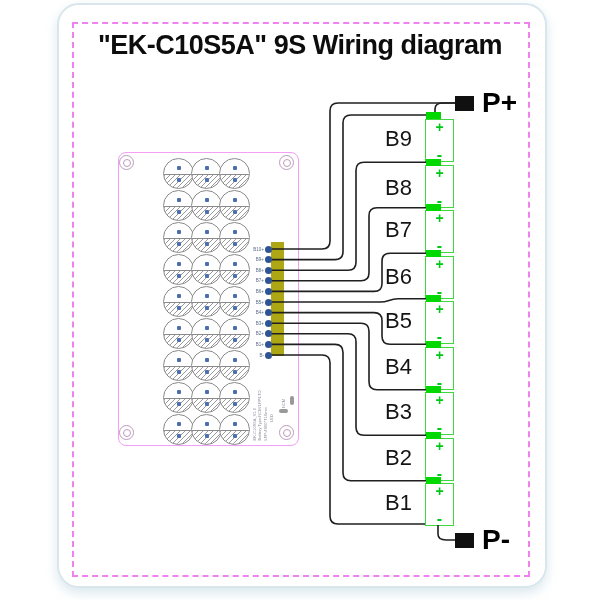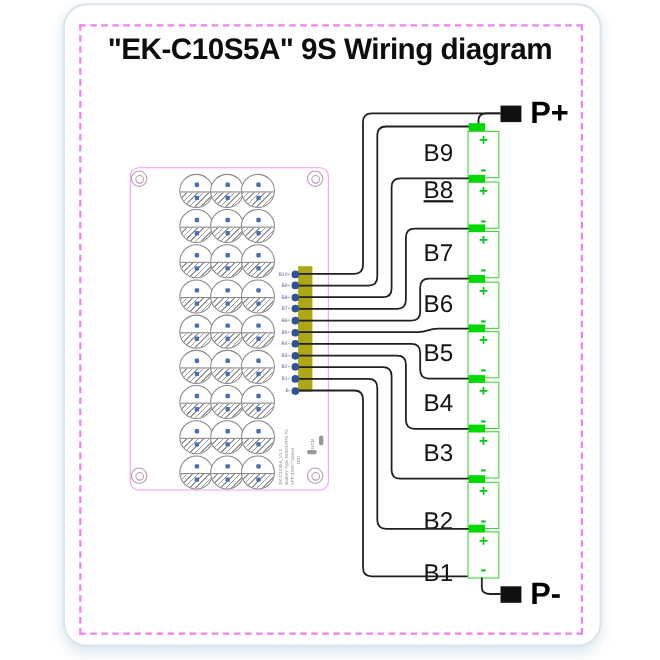--- a/index.html
+++ b/index.html
@@ -237,21 +237,21 @@
   <div id="cells">
       <div class="cell" style="top: 119px;">
         <div class="plus">+</div>
         <div class="minus">-</div>
       </div>
       <div class="blab" style="top: 126px;">B9</div>
       <div class="cell" style="top: 164.5px;">
         <div class="plus">+</div>
         <div class="minus">-</div>
       </div>
-      <div class="blab" style="top: 160px; text-decoration: underline;">B8</div>
+      <div class="blab" style="top: 175px;">B8</div>
       <div class="cell" style="top: 210px;">
         <div class="plus">+</div>
         <div class="minus">-</div>
       </div>
       <div class="blab" style="top: 217px;">B7</div>
       <div class="cell" style="top: 255.5px;">
         <div class="plus">+</div>
         <div class="minus">-</div>
       </div>
       <div class="blab" style="top: 264px;">B6</div>
@@ -267,26 +267,26 @@
       <div class="blab" style="top: 353.5px;">B4</div>
       <div class="cell" style="top: 392px;">
         <div class="plus">+</div>
         <div class="minus">-</div>
       </div>
       <div class="blab" style="top: 399px;">B3</div>
       <div class="cell" style="top: 437.5px;">
         <div class="plus">+</div>
         <div class="minus">-</div>
       </div>
-      <div class="blab" style="top: 444.5px; margin-top: 16px;">B2</div>
+      <div class="blab" style="top: 444.5px;">B2</div>
       <div class="cell" style="top: 483px;">
         <div class="plus">+</div>
         <div class="minus">-</div>
       </div>
-      <div class="blab" style="top: 508px;">B1</div>
+      <div class="blab" style="top: 490px;">B1</div>
     </div>
 
   <svg class="wires" width="600" height="600" viewBox="0 0 600 600">
     <g fill="none" stroke="#1f1f1f" stroke-width="1.6">
       <path d="M272 249 H322 Q330 249 330 241 V111 Q330 103 338 103 H455"></path>
       <path d="M455 103 H443 Q435 103 435 109 V113"></path>
       <path d="M272 259.6 H335 Q343 259.6 343 251.6 V123 Q343 115 351 115 H427"></path>
       <path d="M272 270.2 H348 Q356 270.2 356 262.2 V170.2 Q356 162.2 364 162.2 H427"></path>
       <path d="M272 280.8 H361 Q369 280.8 369 272.8 V215.8 Q369 207.8 377 207.8 H427"></path>
       <path d="M272 291.4 H374 Q382 291.4 382 283.4 V261.2 Q382 253.2 390 253.2 H427"></path>

